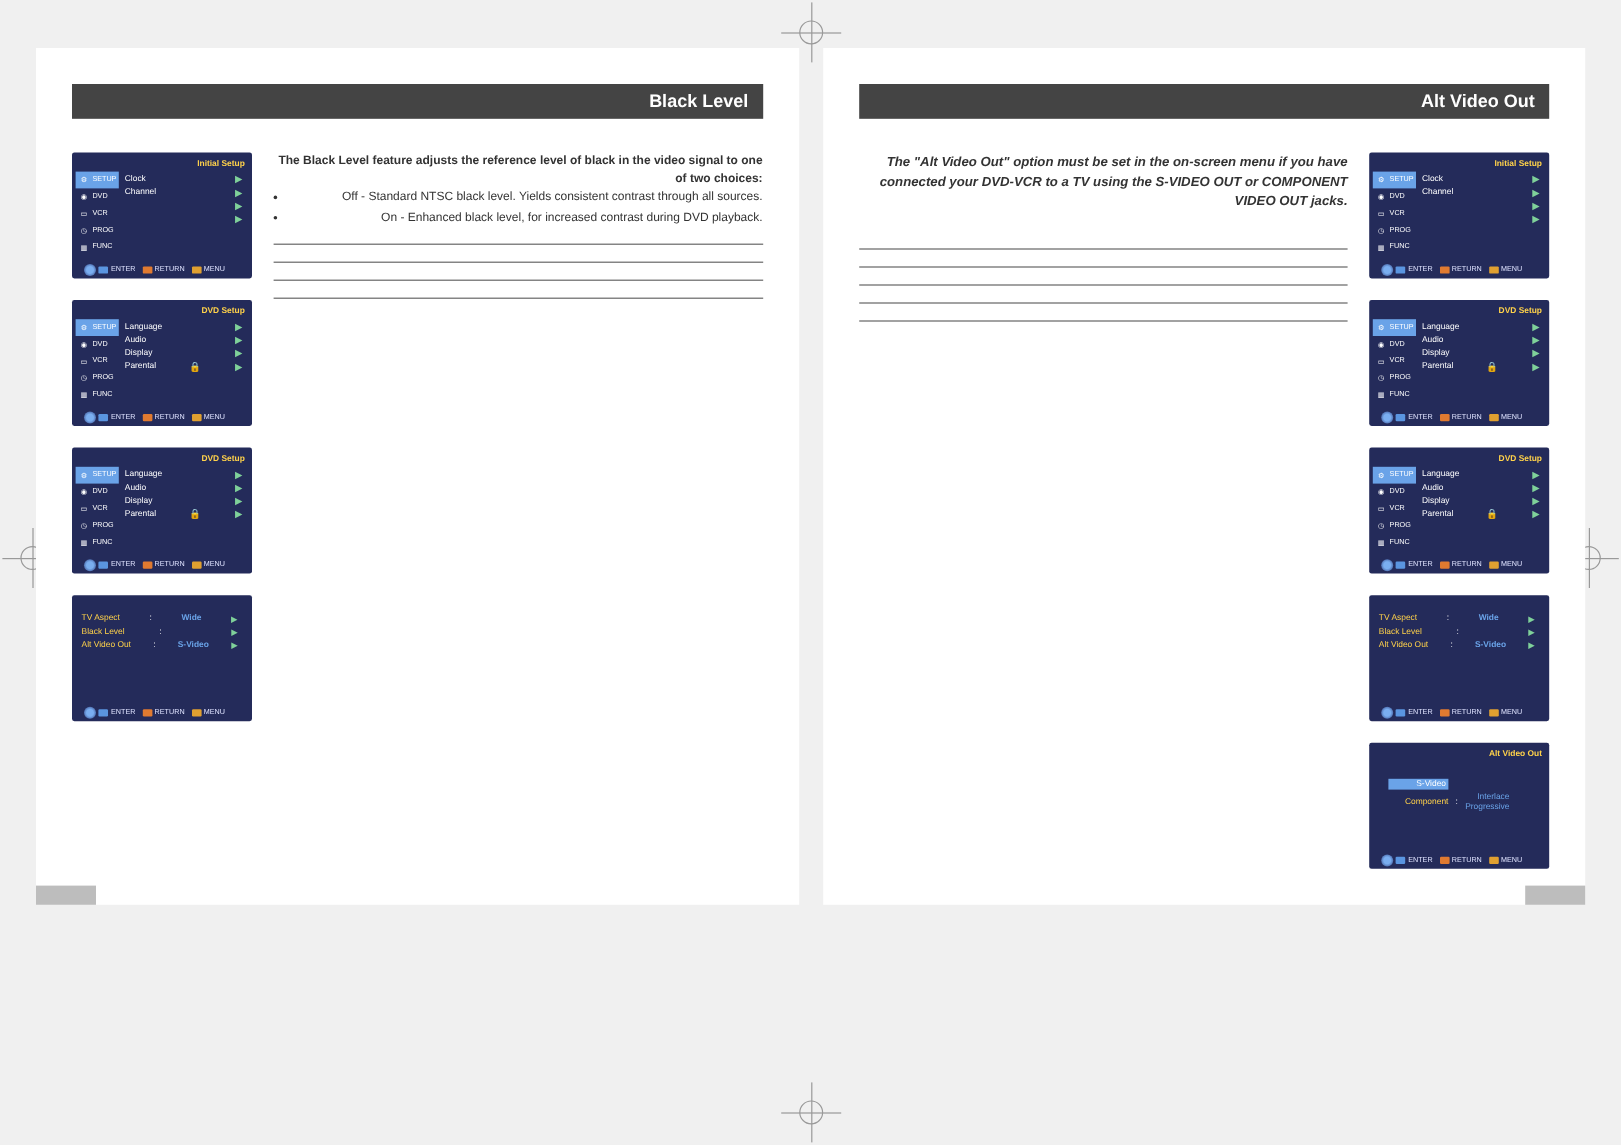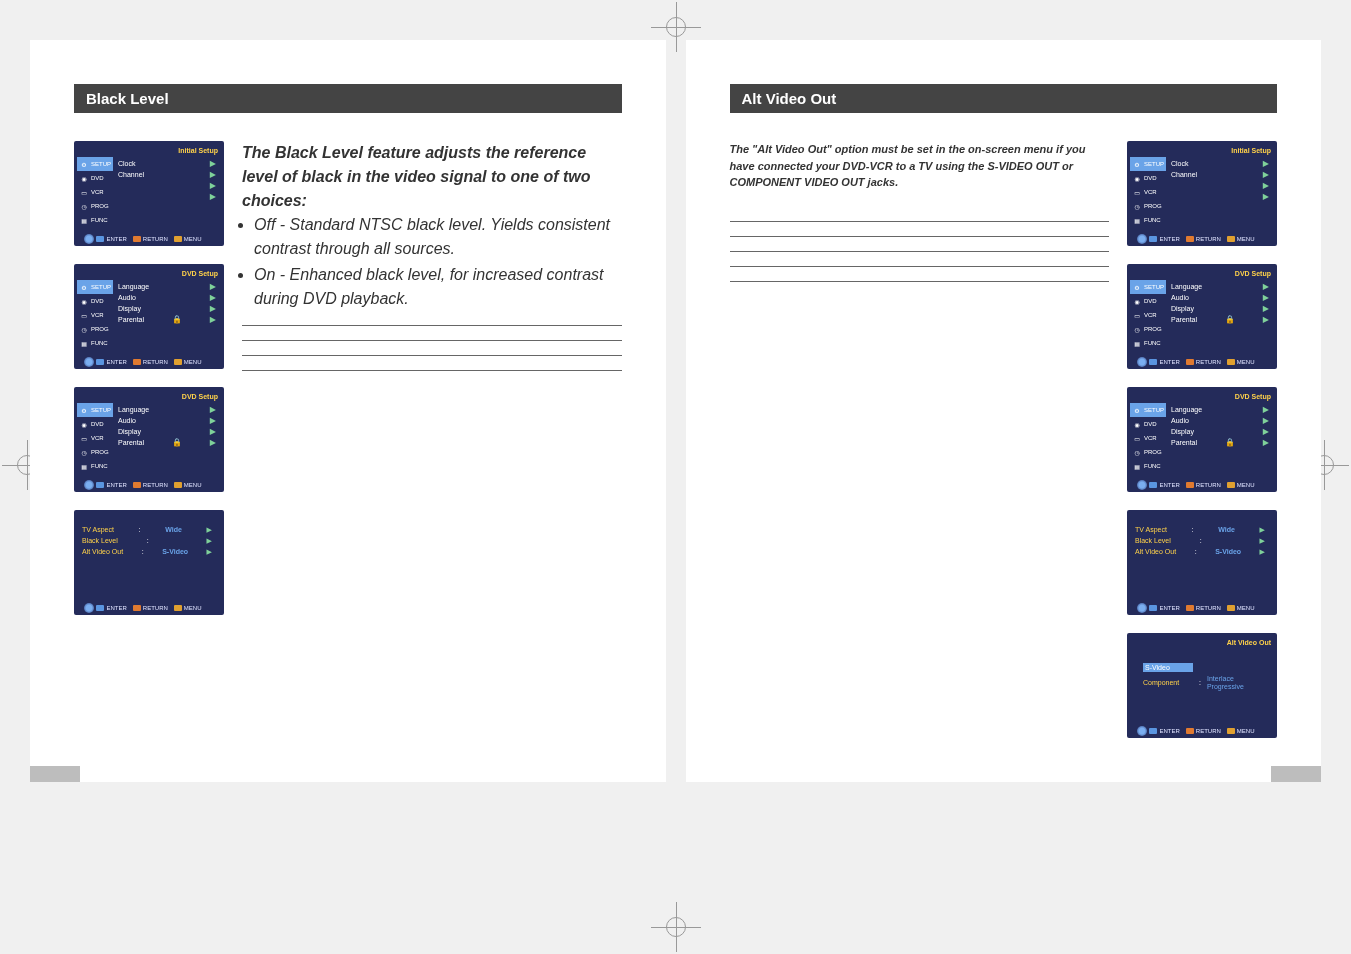--- a/index.html
+++ b/index.html
@@ -11,22 +11,23 @@
       position: relative;
     }
     .page-container {
       display: flex;
       padding: 40px 30px;
       gap: 20px;
     }
     .page-left, .page-right {
       flex: 1;
       background: #fff;
-      padding: 44px;
+      padding: 30px;
       position: relative;
+      text-align: right;
     }
     
     .crop-left, .crop-right, .crop-top {
       position: absolute;
     }
     .crop-left {
       left: 2px;
       top: 440px;
       width: 50px;
       height: 50px;
@@ -85,22 +86,21 @@
       gap: 18px;
     }
     .screens-col {
       width: 150px;
       display: flex;
       flex-direction: column;
       gap: 18px;
     }
     .text-col {
       flex: 1;
-      font-size: 16px;
-      font-style: italic;
+      font-size: 10px;
       color: #333;
       line-height: 1.5;
     }
     .text-col .intro {
       font-weight: bold;
     }
     .text-col ul { margin-left: 12px; list-style: disc; }
     .text-col li { margin-bottom: 2px; }
     hr.sep {
       border: none;

